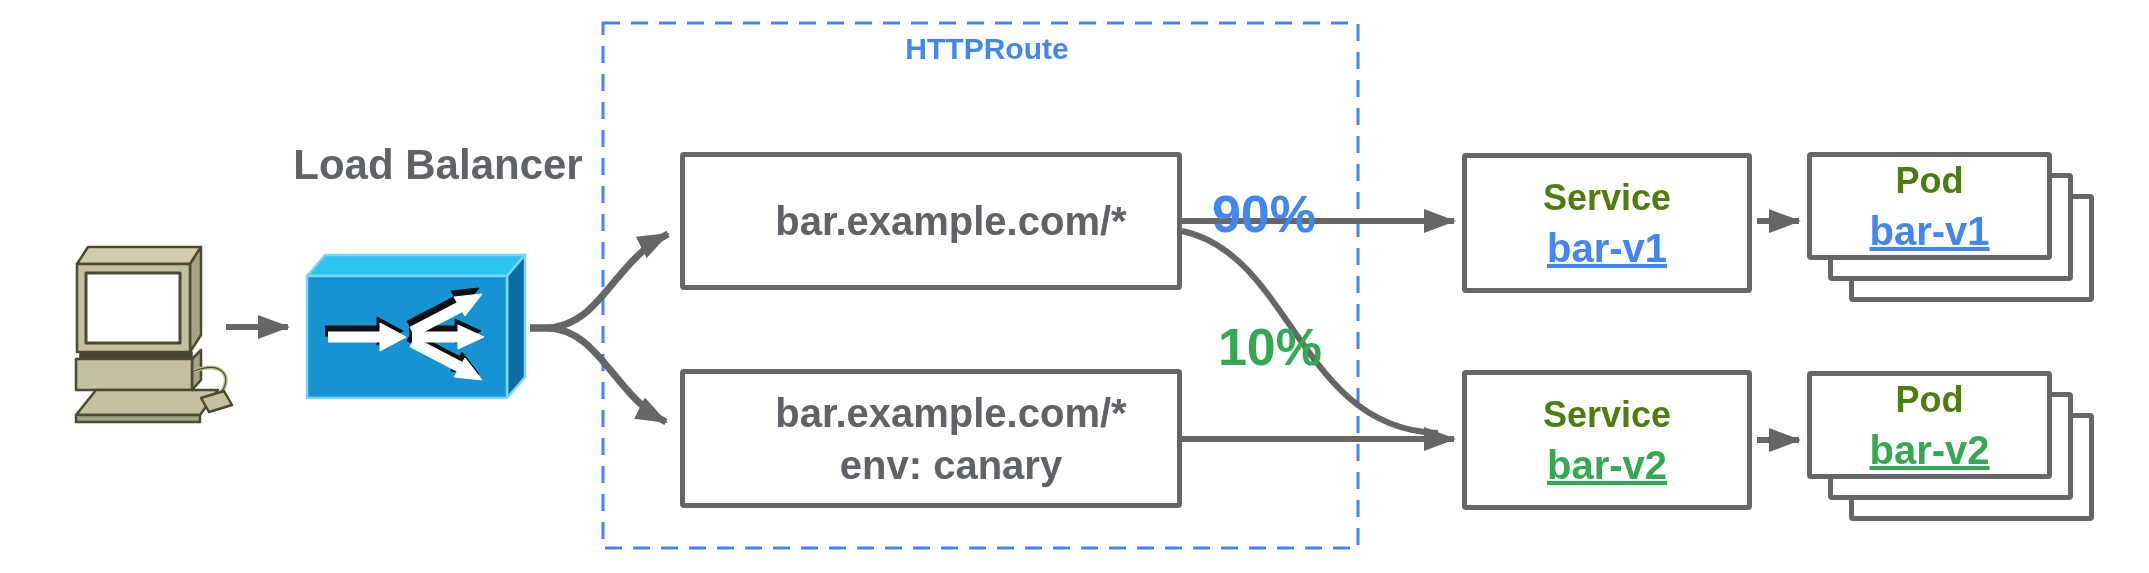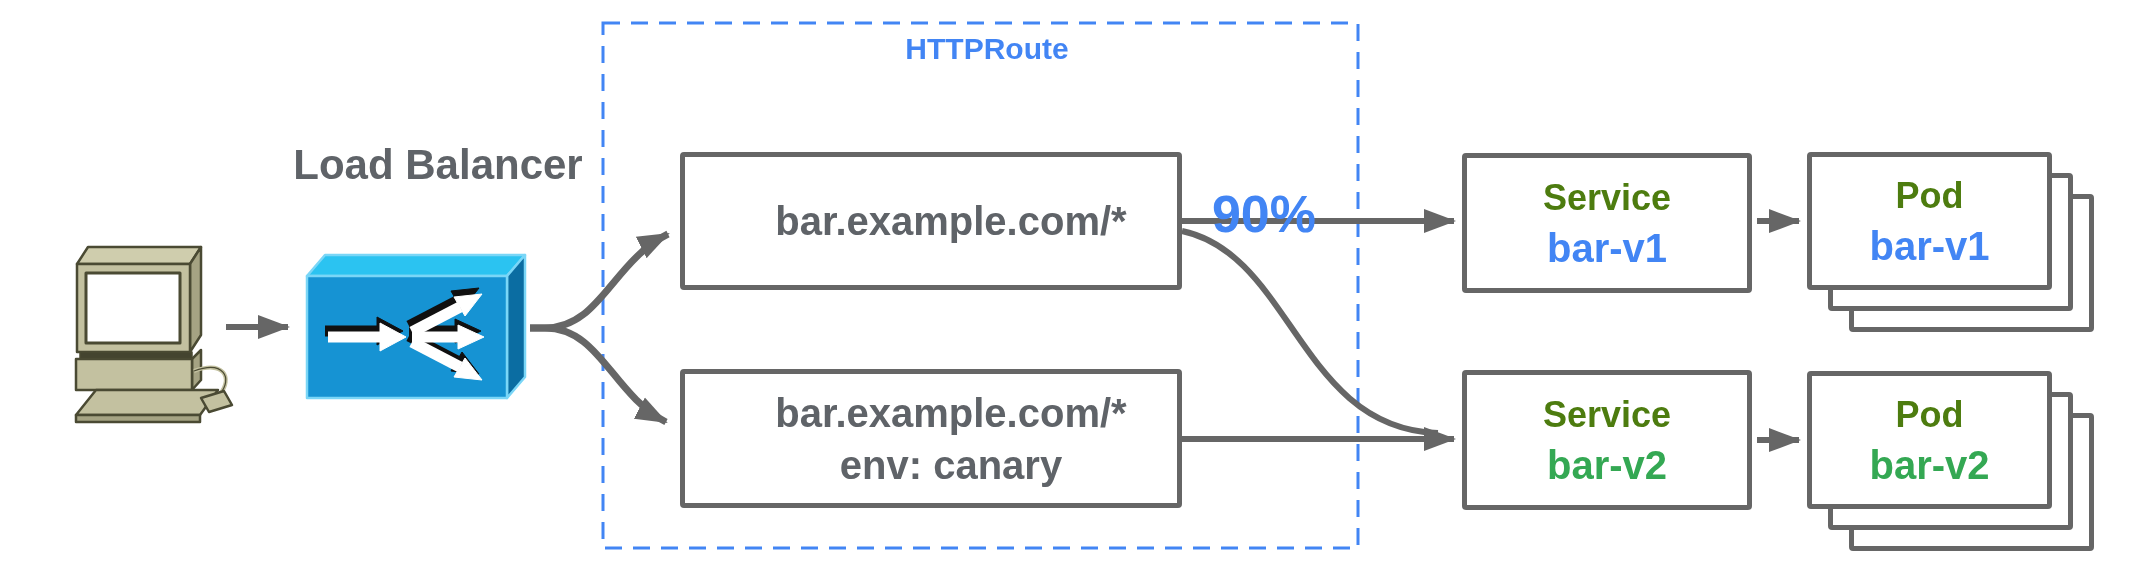--- a/index.html
+++ b/index.html
@@ -11,28 +11,28 @@
   #overlay{position:absolute;left:0;top:0;width:2149px;height:573px;}
   .node-box{
     position:absolute;background:#ffffff;border:5px solid #666666;border-radius:4px;
     display:flex;flex-direction:column;align-items:center;justify-content:center;
     text-align:center;box-sizing:border-box;
   }
   .blue-text{color:#4285f4;}
   .green-text{color:#34a853;}
   .route-line{font-size:40px;line-height:52px;color:#5f6368;white-space:nowrap;margin-left:40px;}
   .kind-line{font-size:36px;line-height:50px;color:#4d7c0f;white-space:nowrap;}
-  .name-line{font-size:40px;line-height:50px;white-space:nowrap;}
+  .name-line{font-size:40px;line-height:50px;white-space:nowrap;text-decoration:underline;}
   .weight-label{position:absolute;font-size:52px;line-height:44px;width:130px;text-align:right;white-space:nowrap;margin-top:36px;}
   #lb-label{position:absolute;left:263px;top:142px;width:350px;text-align:center;
     font-size:42px;line-height:46px;color:#5f6368;white-space:nowrap;}
   #route-title{position:absolute;left:830px;top:24px;width:314px;text-align:center;
     font-size:30px;line-height:49px;color:#4285f4;}
   .pod-card{
-    position:absolute;width:245px;height:138px;background:#ffffff;border:5px solid #666666;
+    position:absolute;width:245px;height:108px;background:#ffffff;border:5px solid #666666;
     border-radius:4px;box-sizing:border-box;
   }
   .pod-main{display:flex;flex-direction:column;align-items:center;justify-content:center;text-align:center;}
 </style>
 </head>
 <body>
 
 <div id="canvas">
 
   <svg id="overlay">
@@ -124,20 +124,21 @@
   <div class="node-box" style="left:680px;top:152px;width:502px;height:138px">
     <div class="route-line">bar.example.com/*</div>
   </div>
 
   <div class="node-box" style="left:680px;top:369px;width:502px;height:139px">
     <div class="route-line">bar.example.com/*</div>
     <div class="route-line">env: canary</div>
   </div>
 
   <div class="weight-label blue-text" style="left:1186px;top:156px">90%</div>
+  <div class="weight-label green-text" style="left:1192px;top:289px">10%</div>
 
   <div class="node-box" style="left:1462px;top:153px;width:290px;height:140px">
     <div class="kind-line">Service</div>
     <div class="name-line blue-text">bar-v1</div>
   </div>
 
   <div class="node-box" style="left:1462px;top:370px;width:290px;height:140px">
     <div class="kind-line">Service</div>
     <div class="name-line green-text">bar-v2</div>
   </div>

